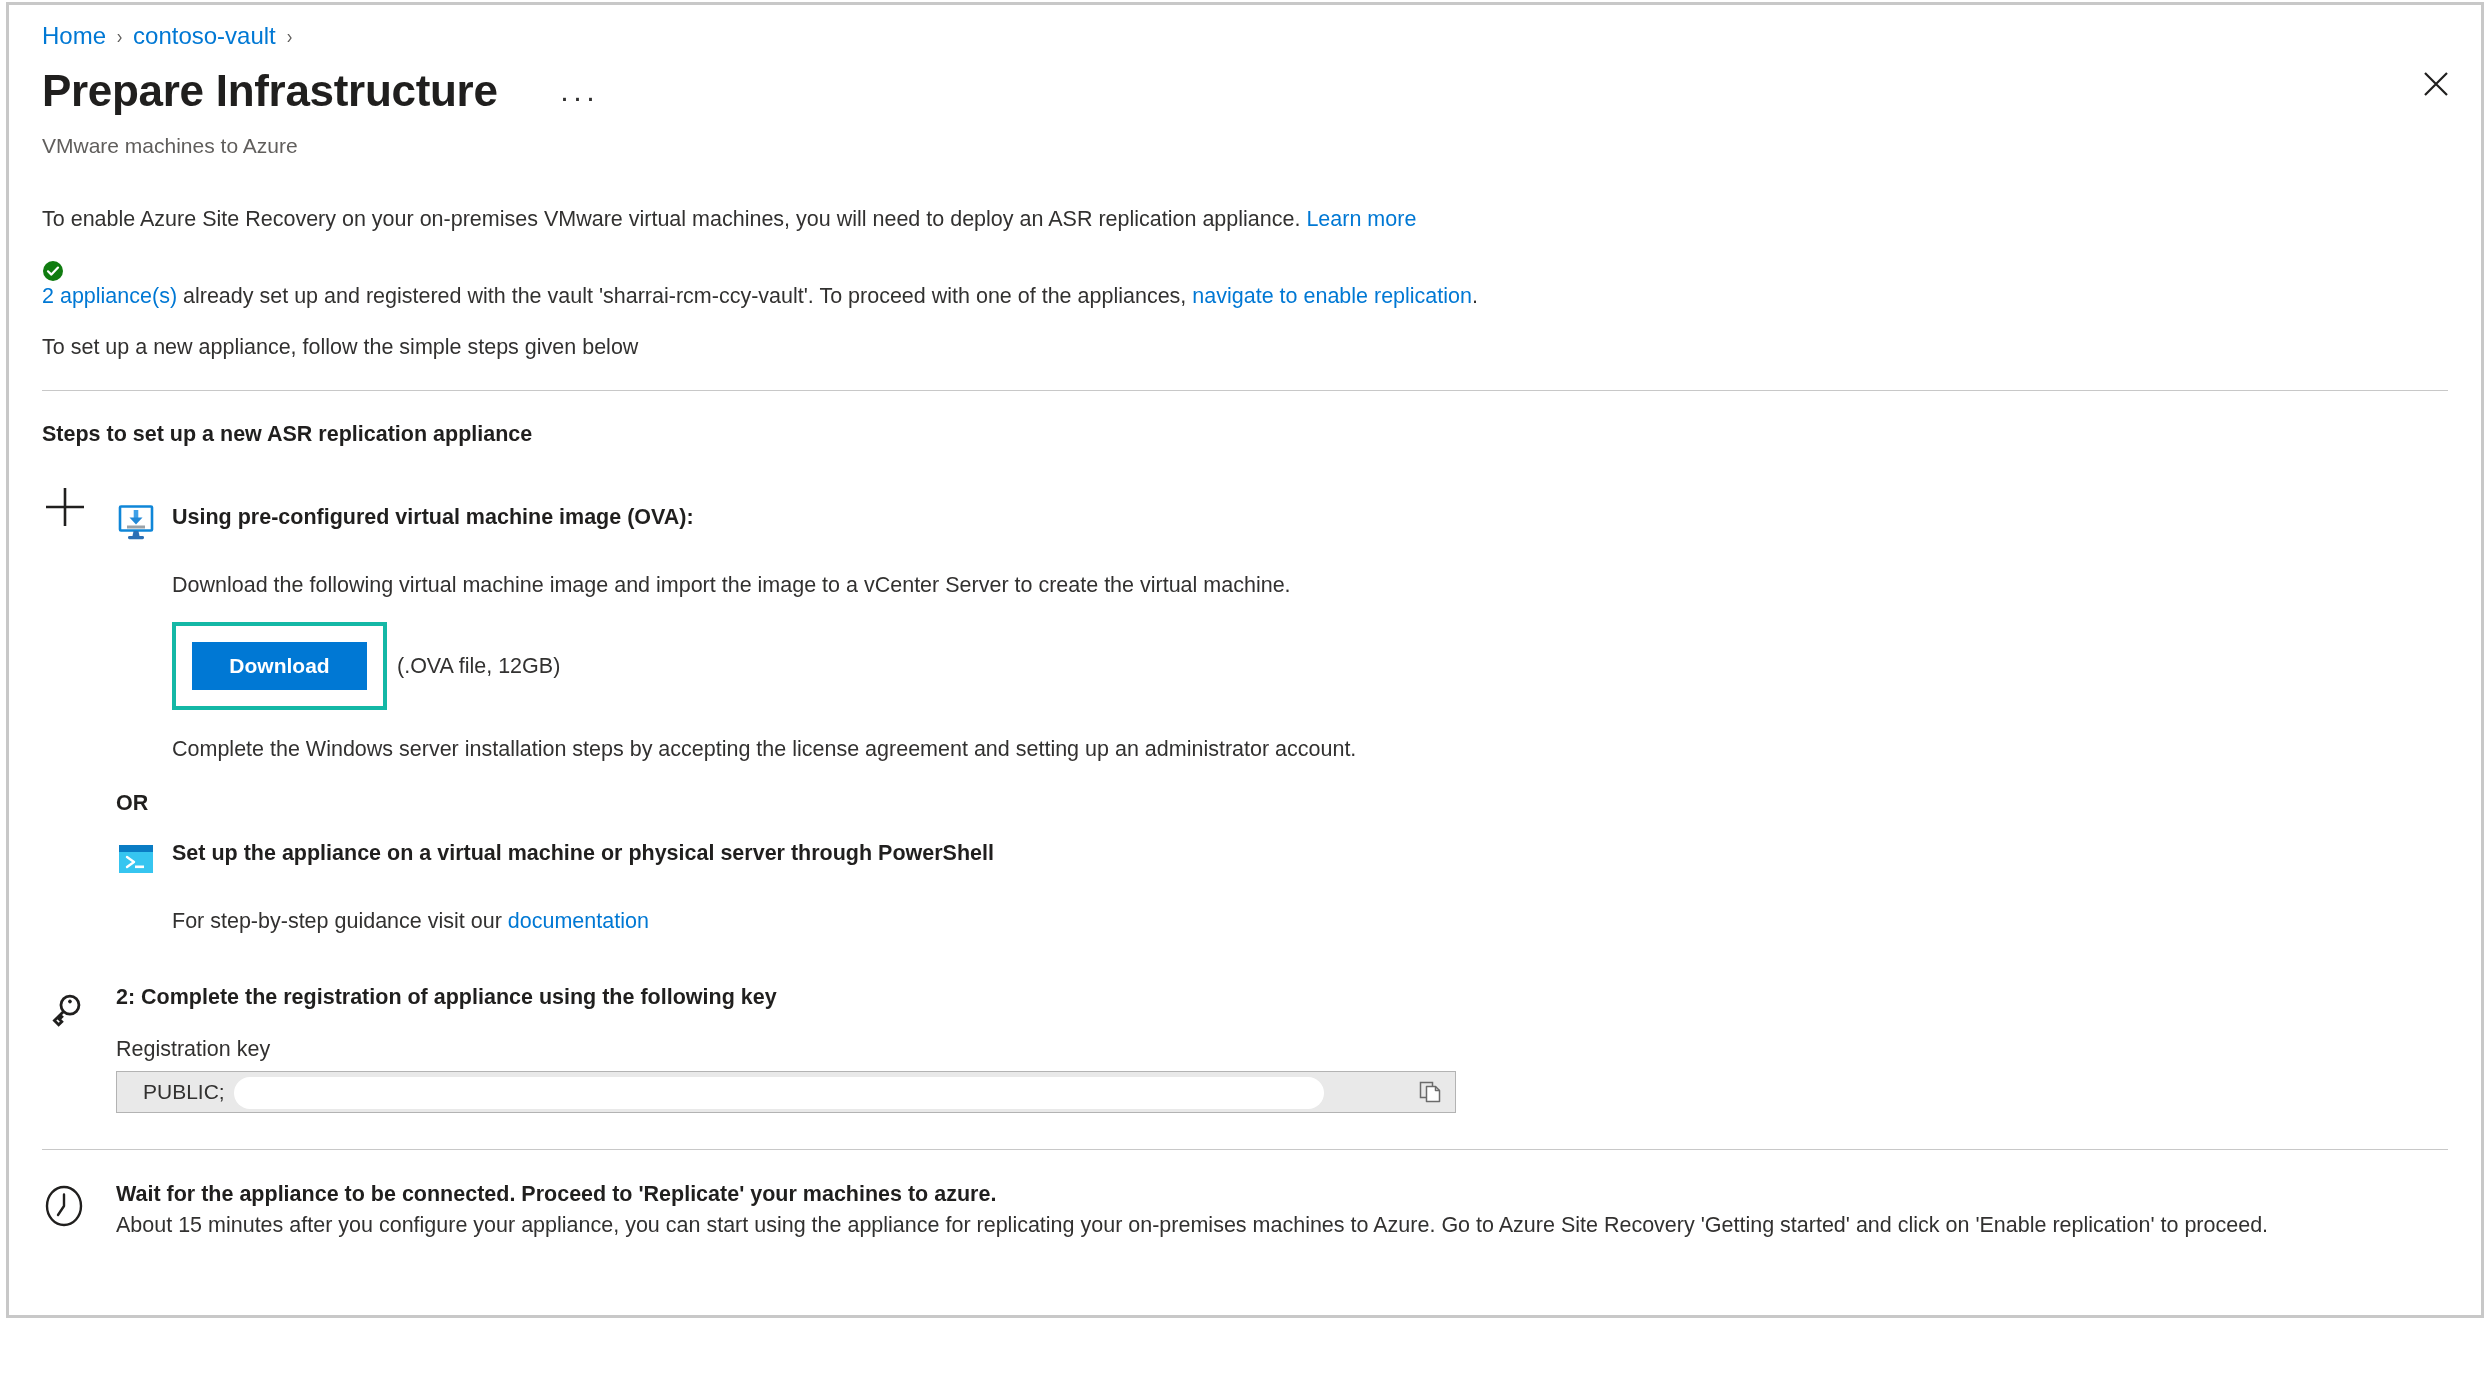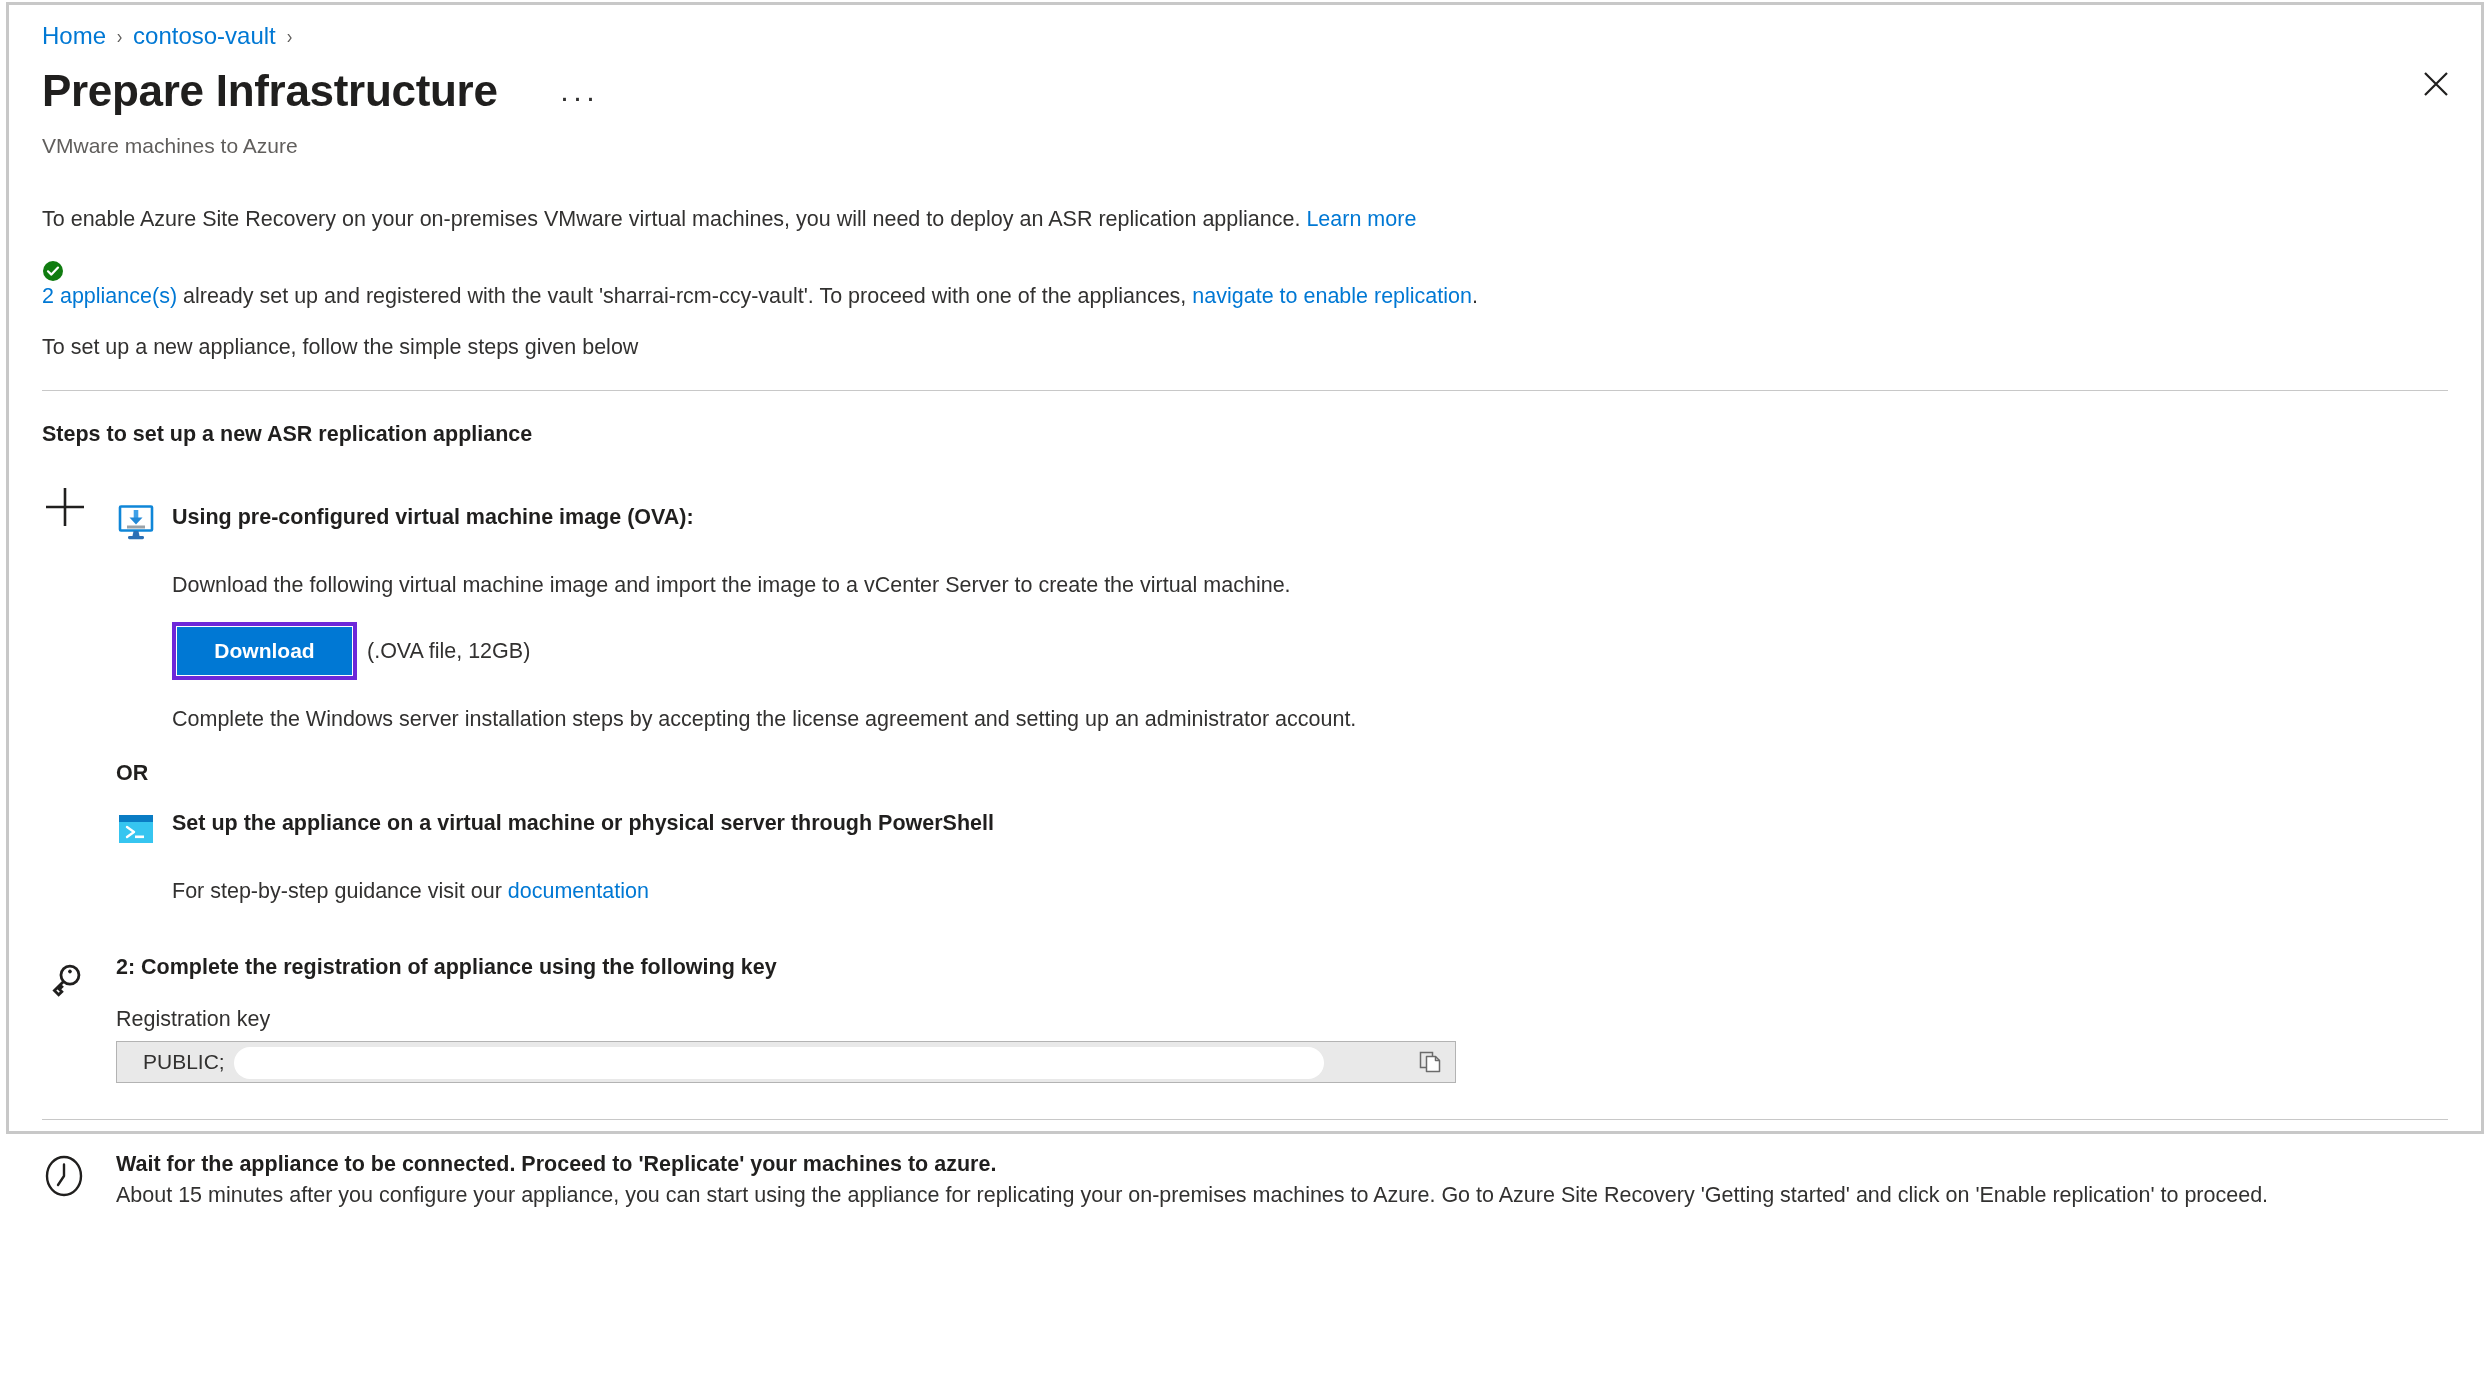--- a/index.html
+++ b/index.html
@@ -9,21 +9,21 @@
   }
   body {
     width: 2490px; height: 1380px;
     font-family: "Liberation Sans", sans-serif;
     color: #323130;
     overflow: hidden;
   }
   .page-frame {
     position: absolute;
     left: 6px; top: 2px;
-    width: 2478px; height: 1132px;
+    width: 2478px; height: 1316px;
     border: 3px solid #c8c8c8;
     background: #ffffff;
   }
   .inner {
     position: relative;
     width: 100%; height: 100%;
     padding: 0 33px;
   }
 
   
@@ -173,22 +173,22 @@
 
   .desc-1 { margin-top: 24px; }
 
   
   .download-row {
     margin-top: 23px;
     display: flex;
     align-items: center;
   }
   .dl-highlight {
-    border: 4px solid #6d28d9;
-    padding: 1px;
+    border: 4px solid #14b8a6;
+    padding: 16px;
     display: inline-block;
     line-height: 0;
   }
   .download-btn {
     background: #0078d4;
     color: #ffffff;
     border: none;
     font-family: "Liberation Sans", sans-serif;
     font-size: 21px;
     font-weight: 600;

